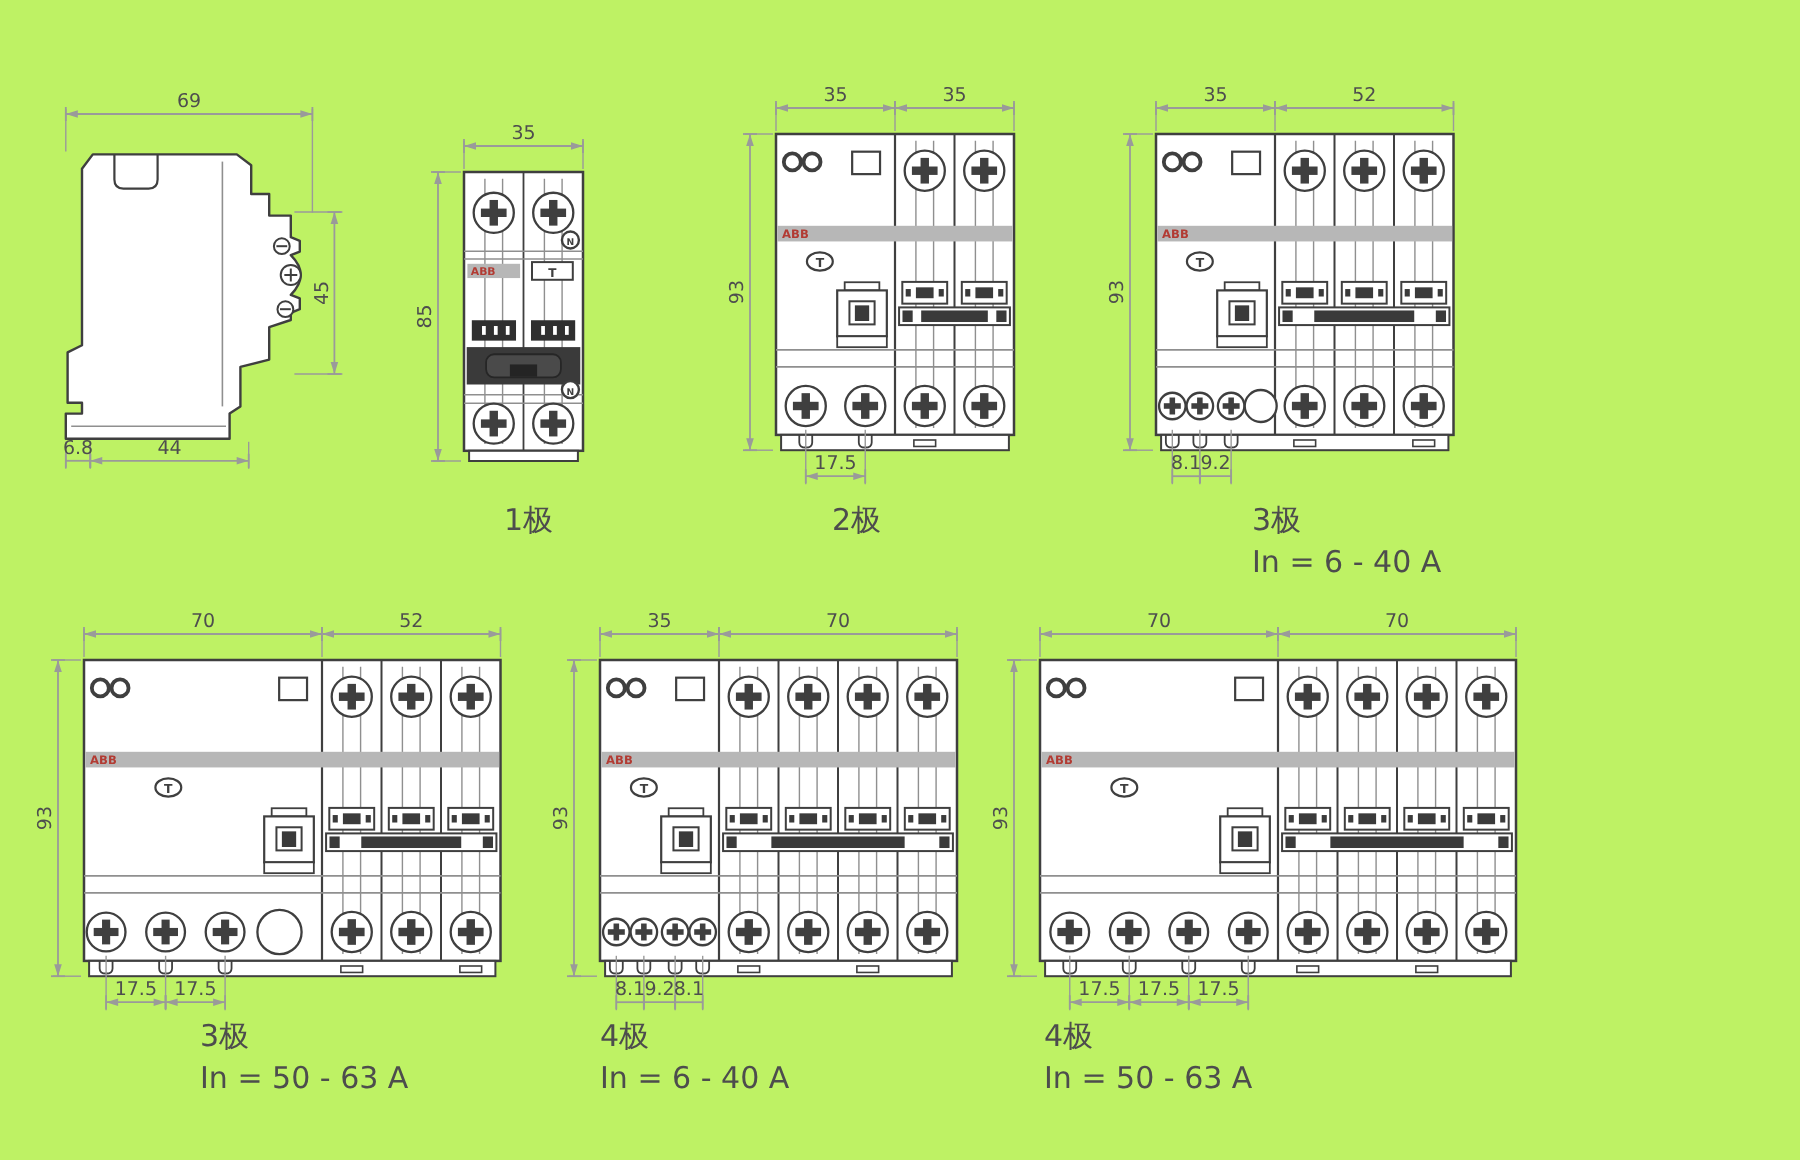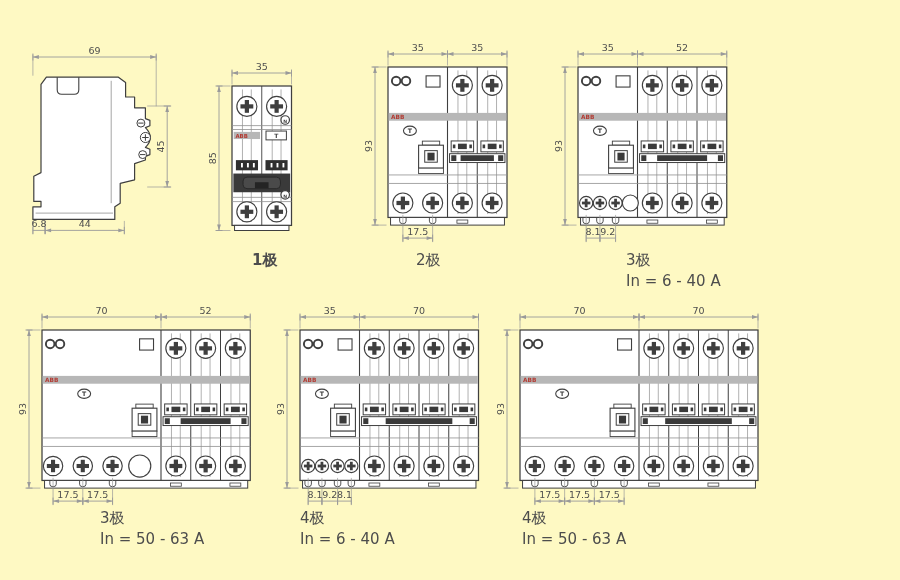--- a/index.html
+++ b/index.html
@@ -1,16 +1,16 @@
 <!DOCTYPE html>
 <html><head>
 <meta charset="utf-8">
 <style>
   html,body{margin:0;padding:0;background:#fff;}
-  .page{position:relative;width:900px;height:580px;background:#fef9c3;overflow:hidden;
+  .page{position:relative;width:900px;height:580px;background:#bef264;overflow:hidden;
         font-family:"DejaVu Sans", sans-serif;}
   .fig{position:absolute;}
   .cap{position:absolute;font-size:15px;line-height:21px;color:#4d4d4d;white-space:nowrap;}
   svg text{font-family:"DejaVu Sans", sans-serif;}
 </style>
 </head>
 <body>
 
 <div class="page">
 
@@ -842,21 +842,21 @@
           <text x="85.5" y="193.7" font-size="9.5" fill="#4e4e4e" text-anchor="middle">17.5</text>
           <line x1="100.375" y1="197.1" x2="130.125" y2="197.1" stroke="#9a9a9a" stroke-width="0.9"></line>
           <line x1="100.375" y1="193.6" x2="100.375" y2="200.6" stroke="#9a9a9a" stroke-width="0.9"></line>
           <line x1="130.125" y1="193.6" x2="130.125" y2="200.6" stroke="#9a9a9a" stroke-width="0.9"></line>
           <polygon points="100.375,197.1 106.375,195.2 106.375,199" fill="#9a9a9a"></polygon>
           <polygon points="130.125,197.1 124.125,195.2 124.125,199" fill="#9a9a9a"></polygon>
           <text x="115.25" y="193.7" font-size="9.5" fill="#4e4e4e" text-anchor="middle">17.5</text>
         </g>
       </svg></div>
 
-  <div class="cap" style="left:252px;top:250px;font-weight:bold;">
+  <div class="cap" style="left:252px;top:250px;">
     <div>1极</div>
   </div>
   <div class="cap" style="left:416px;top:250px;">
     <div>2极</div>
   </div>
   <div class="cap" style="left:626px;top:250px;">
     <div>3极</div>
     <div>In = 6 - 40 A</div>
   </div>
   <div class="cap" style="left:100px;top:508px;">

